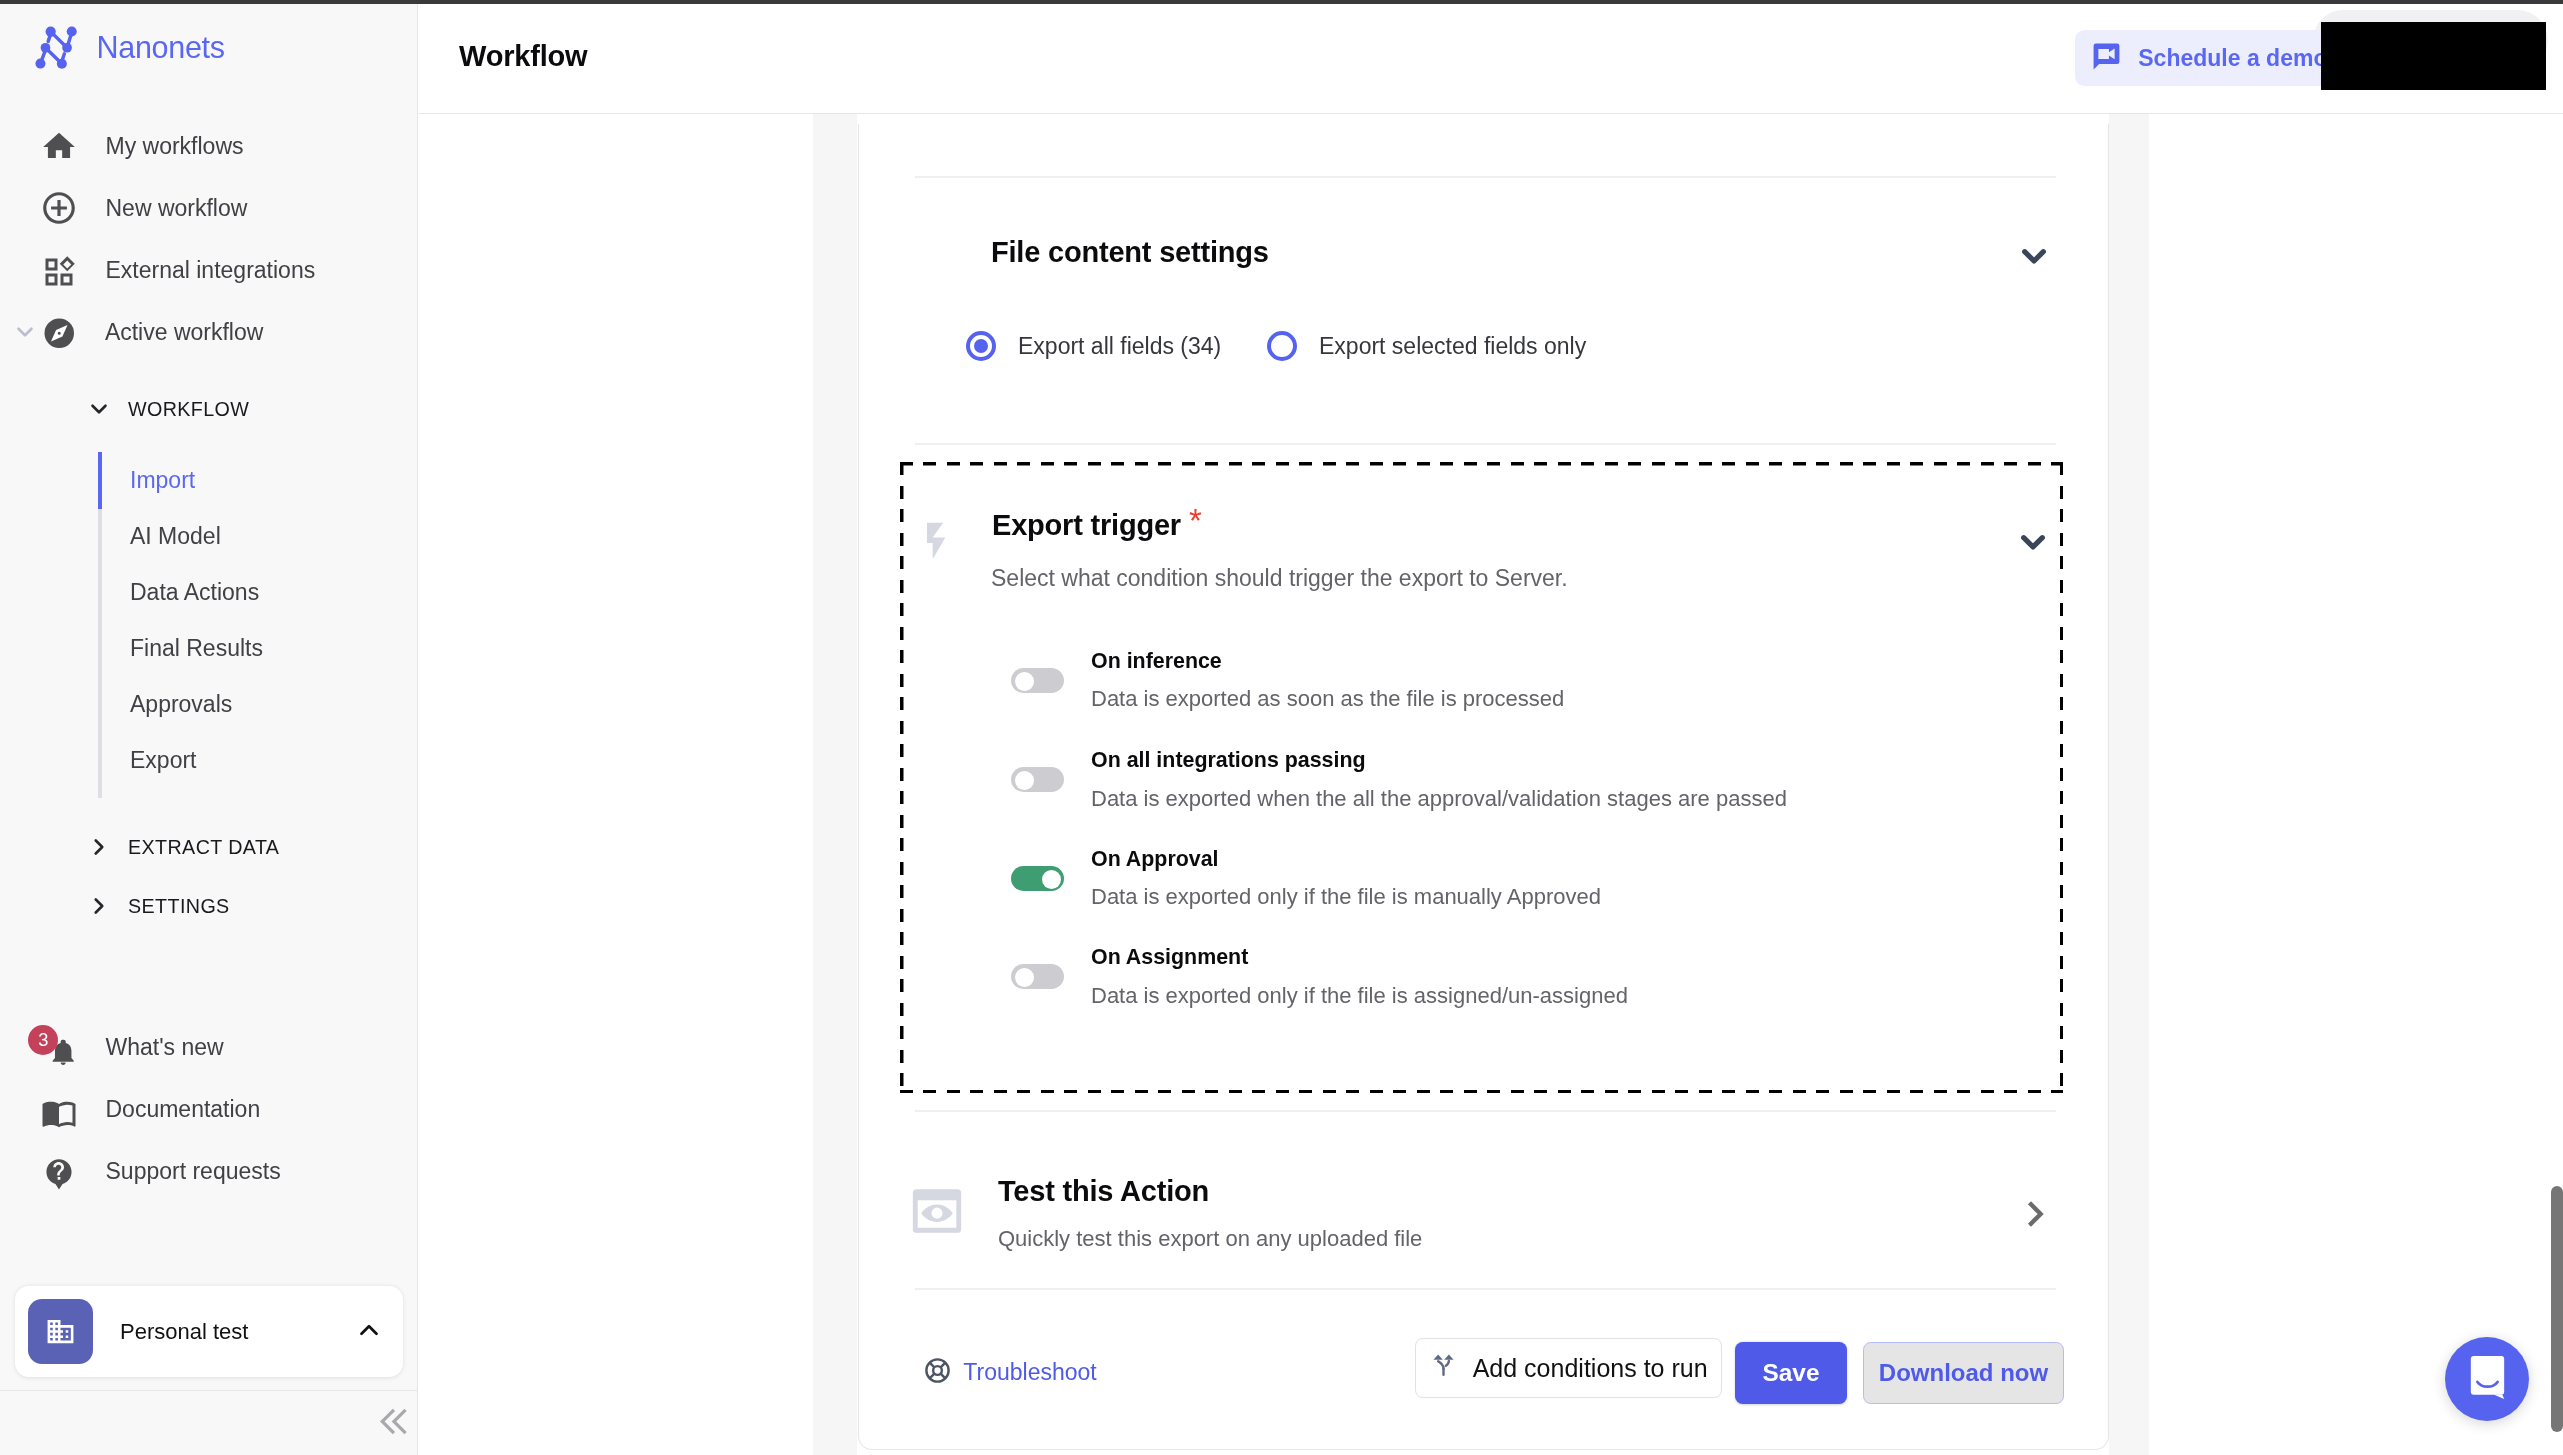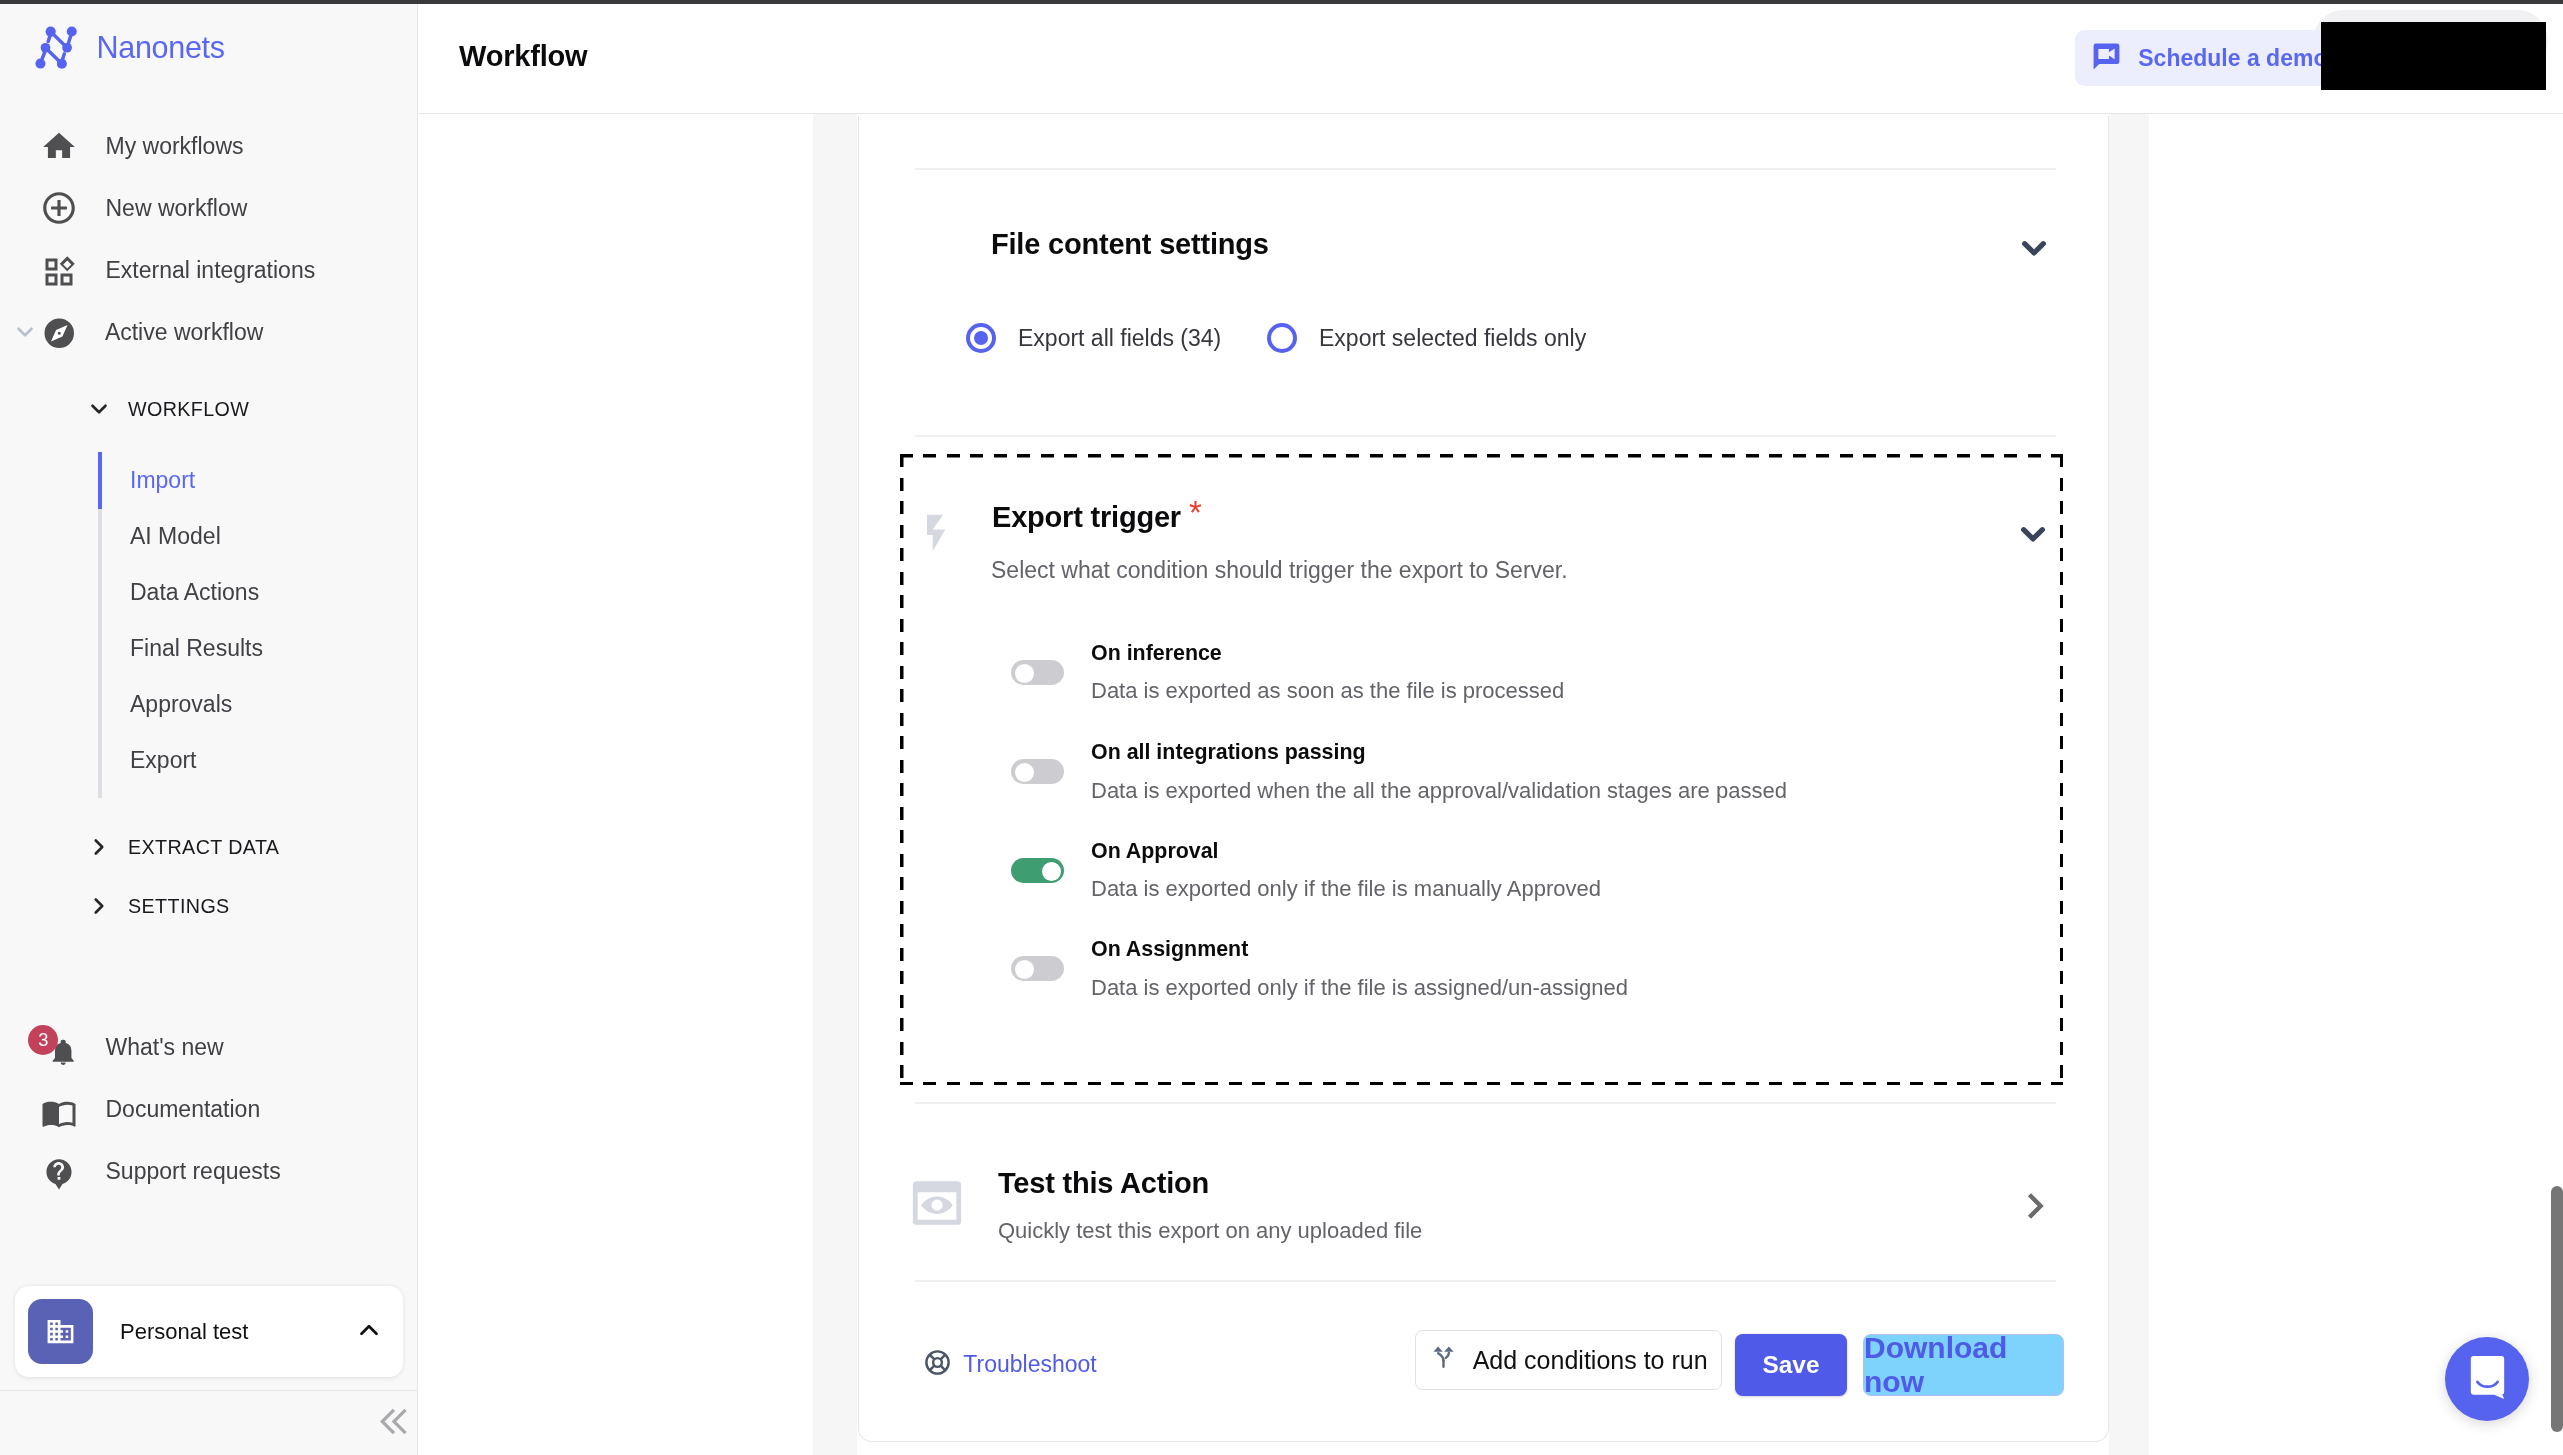--- a/index.html
+++ b/index.html
@@ -55,21 +55,21 @@
   .avatar-chip { position:absolute; left:1894px; top:5.2px; width:235px; height:61px; border-radius:30.5px; background:#f1f1f3; }
   .demo-btn { position:absolute; left:1656px; top:26px; height:56px; display:flex; align-items:center; gap:16.6px;
               background:#eceefe; border-radius:9.6px; padding:0 17.4px 0 15.7px; color:#5a67f2; font-size:23px; font-weight:bold; cursor:pointer; }
   .redact { position:absolute; left:1902px; top:17.4px; width:225px; height:68px; background:#000; }
 
   
   .contentbg { position:absolute; left:419px; top:114px; right:0; bottom:0; background:#fff; }
   .leftpane { position:absolute; left:419px; top:114px; width:394px; bottom:0; background:#fff; }
   .gap { position:absolute; left:813px; top:114px; width:44px; bottom:0; background:#f6f6f7; }
   .gapr { position:absolute; left:2109px; top:114px; width:40px; bottom:0; background:#f6f6f7; }
-  .card { position:absolute; left:858px; top:116px; width:1251px; height:1326px; background:#fff;
+  .card { position:absolute; left:858px; top:124px; width:1251px; height:1326px; background:#fff;
           border:0.9px solid #e6e6e9; border-top:none; border-radius:0 0 14px 14px; }
   .sep { position:absolute; height:1.7px; background:#eeeff1; }
 
   
   .fcs-title { position:absolute; left:132px; top:112px; font-size:29px; font-weight:bold; color:#0b0b0d; letter-spacing:-0.2px; }
   .fcs-chev  { position:absolute; left:1155px; top:112px; }
   .radio-row { position:absolute; left:0; top:207px; }
   .radio-opt { position:absolute; display:flex; align-items:center; gap:22px; cursor:pointer; }
   .radio-circle { width:30px; height:30px; border-radius:50%; border:4.4px solid #5663ef; display:flex; align-items:center; justify-content:center; flex:none; }
   .radio-dot { width:14px; height:14px; border-radius:50%; background:#5663ef; }
@@ -104,21 +104,21 @@
   .ta-chev { position:absolute; left:1156px; top:1070px; }
 
   .foot-trouble { position:absolute; left:64px; top:1232px; display:flex; align-items:center; gap:11.3px; cursor:pointer; }
   .foot-trouble .lbl { font-size:23px; color:#4f5ae8; line-height:30px; white-space:nowrap; }
   .btn-cond { position:absolute; left:556px; top:1214px; width:307px; height:60px; display:flex; align-items:center; gap:18.3px; white-space:nowrap;
               border:1.7px solid #e1e1e6; border-radius:7.8px; padding-left:17.4px; font-size:25px; color:#111; cursor:pointer; background:#fff; }
   .btn-save { position:absolute; left:876px; top:1218px; width:112px; height:62px; display:flex; align-items:center; justify-content:center;
               background:#4f5ae8; border-radius:7.8px; color:#fff; font-size:24.4px; font-weight:bold; cursor:pointer;
               box-shadow:0 0.9px 2.6px rgba(0,0,0,0.18); }
   .btn-dl   { position:absolute; left:1004px; top:1218px; width:201px; height:62px; display:flex; align-items:center; justify-content:center;
-              border:1.7px solid #b4bcf5; border-radius:7.8px; color:#4f5ae8; font-size:30px; font-weight:bold; cursor:pointer; background:#7dd3fc; }
+              border:1.7px solid #b4bcf5; border-radius:7.8px; color:#4f5ae8; font-size:24px; font-weight:bold; cursor:pointer; background:#e5e5e5; }
 
   .intercom { position:absolute; left:2445px; top:1337px; width:84px; height:84px; border-radius:50%; background:#5663ef;
               box-shadow:0 2.6px 14px rgba(0,0,0,0.16); display:flex; align-items:center; justify-content:center; cursor:pointer; }
   .scrollbar { position:absolute; left:2551px; top:1186px; width:12.2px; height:246px; border-radius:6.1px; background:#767676; }
 
 </style>
 </head>
 <body>
 
 <div class="topbar"></div>

